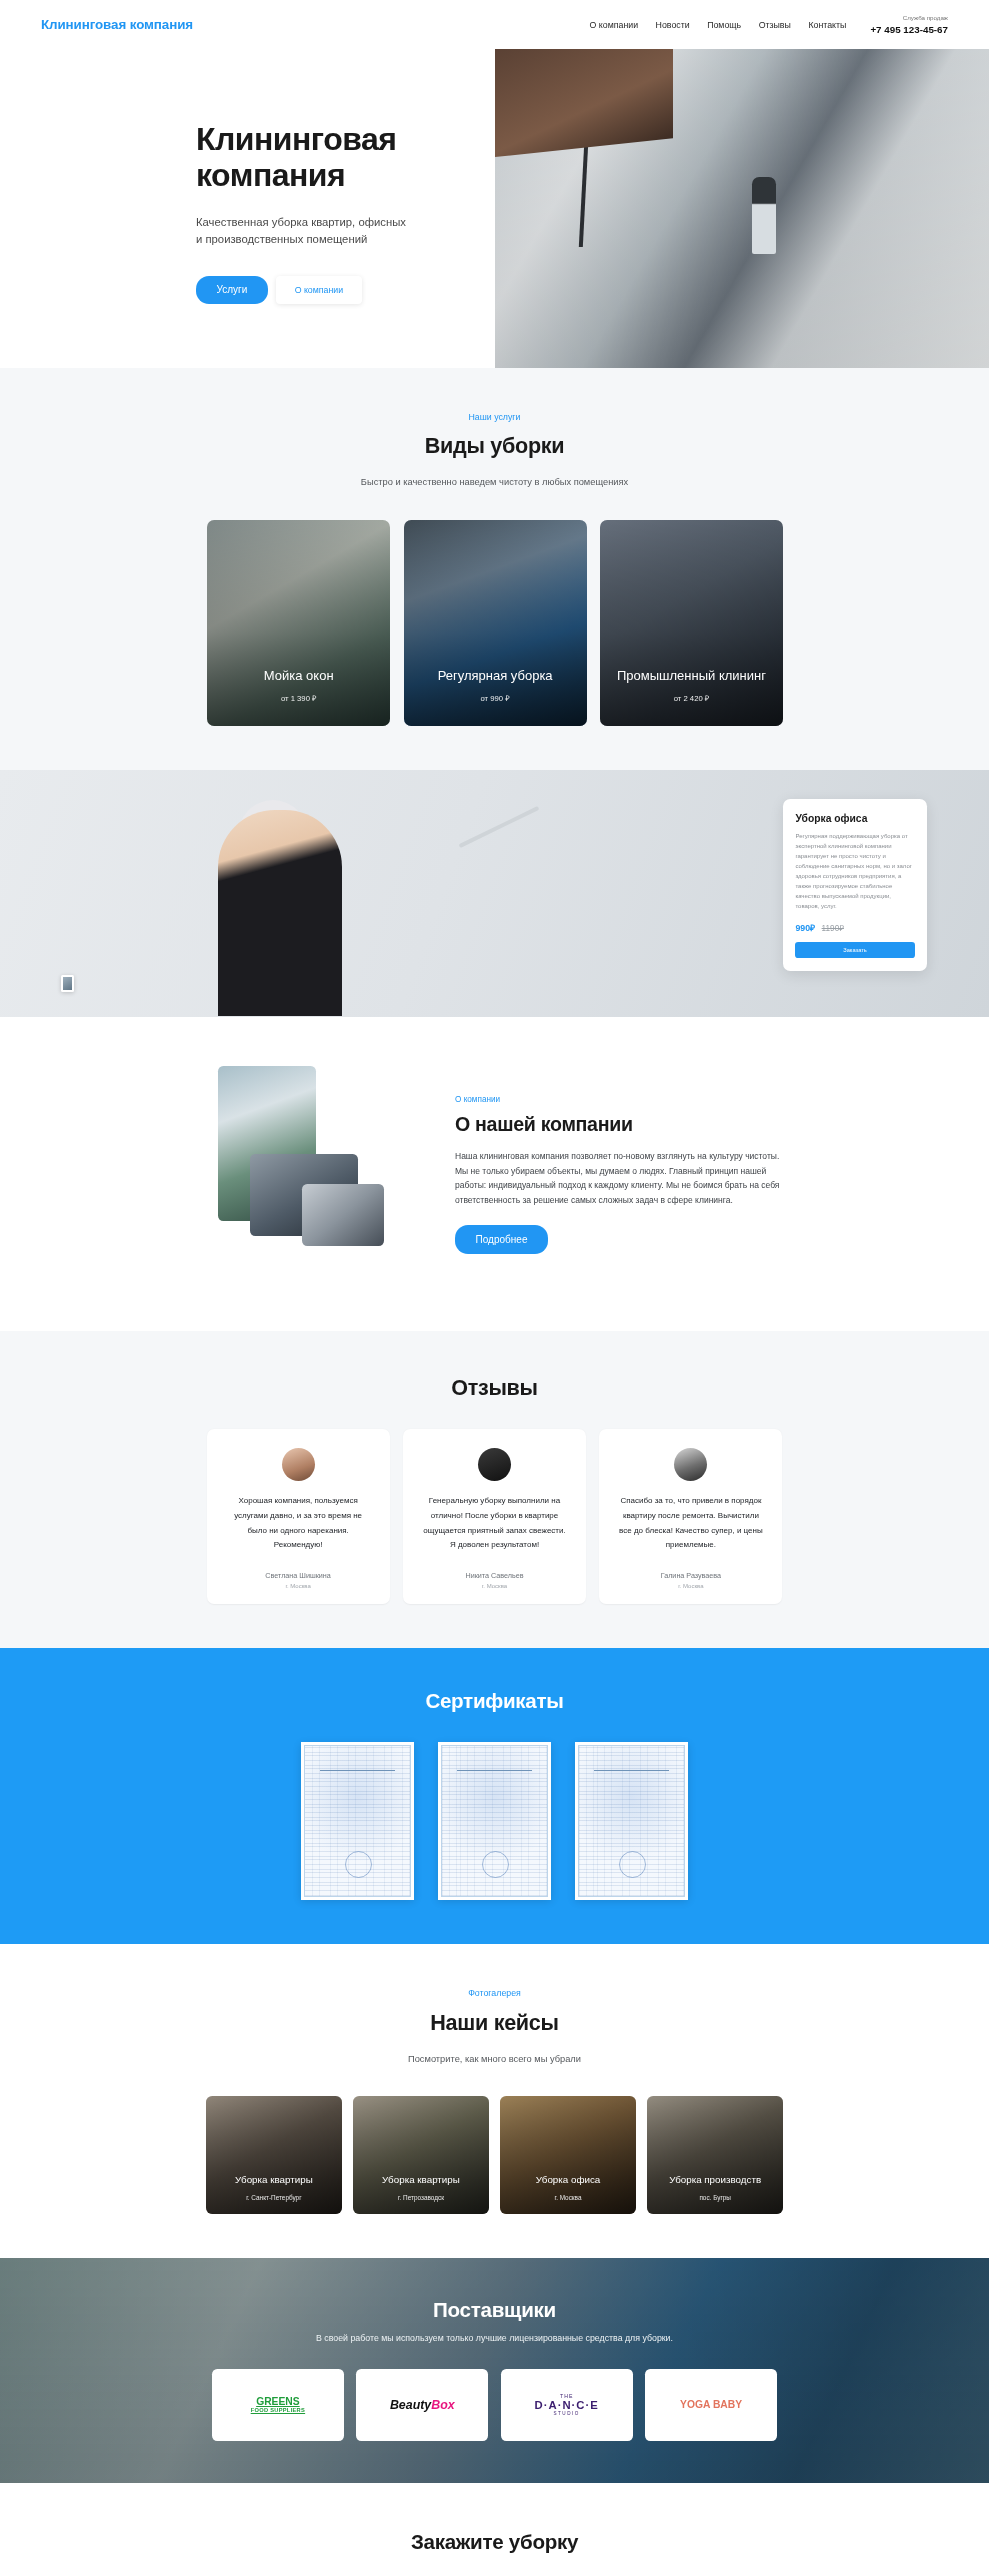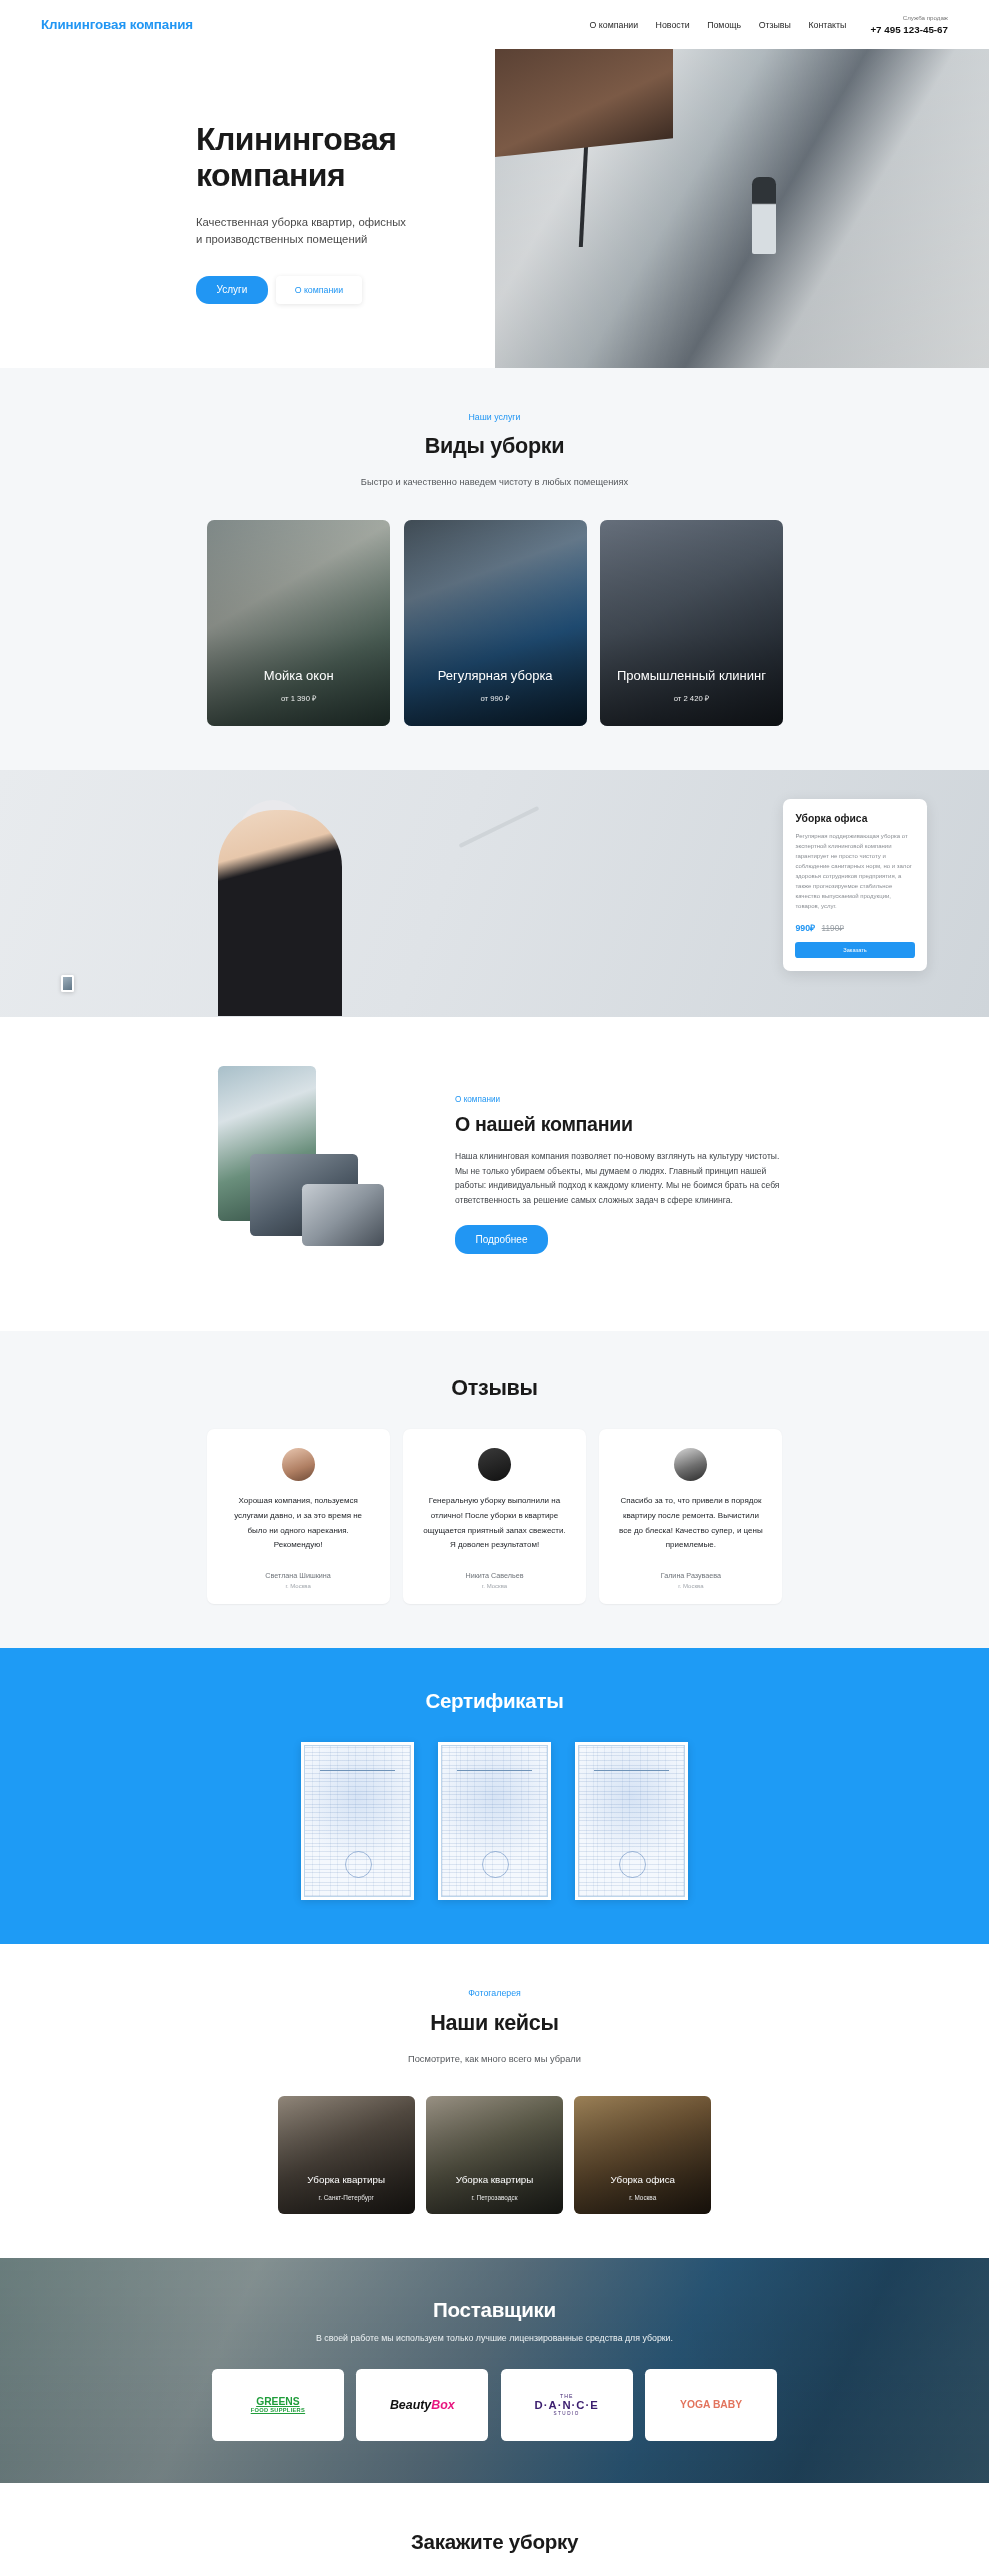--- a/index.html
+++ b/index.html
@@ -460,20 +460,28 @@
           </div>
         </div>
         <div class="case-card cc3">
           <div class="bgimg"></div>
           <div class="veil"></div>
           <div class="cap">
             <div class="nm">Уборка офиса</div>
             <div class="ct">г. Москва</div>
           </div>
         </div>
+        <div class="case-card cc4">
+          <div class="bgimg"></div>
+          <div class="veil"></div>
+          <div class="cap">
+            <div class="nm">Уборка производств</div>
+            <div class="ct">пос. Бугры</div>
+          </div>
+        </div>
       </div>
     </div>
   </section>
 
   <section class="suppliers">
     <div class="sup-bg"></div>
     <div class="inner container">
       <h2>Поставщики</h2>
       <div class="sub">В своей работе мы используем только лучшие лицензированные средства для уборки.</div>
       <div class="sup-grid">

